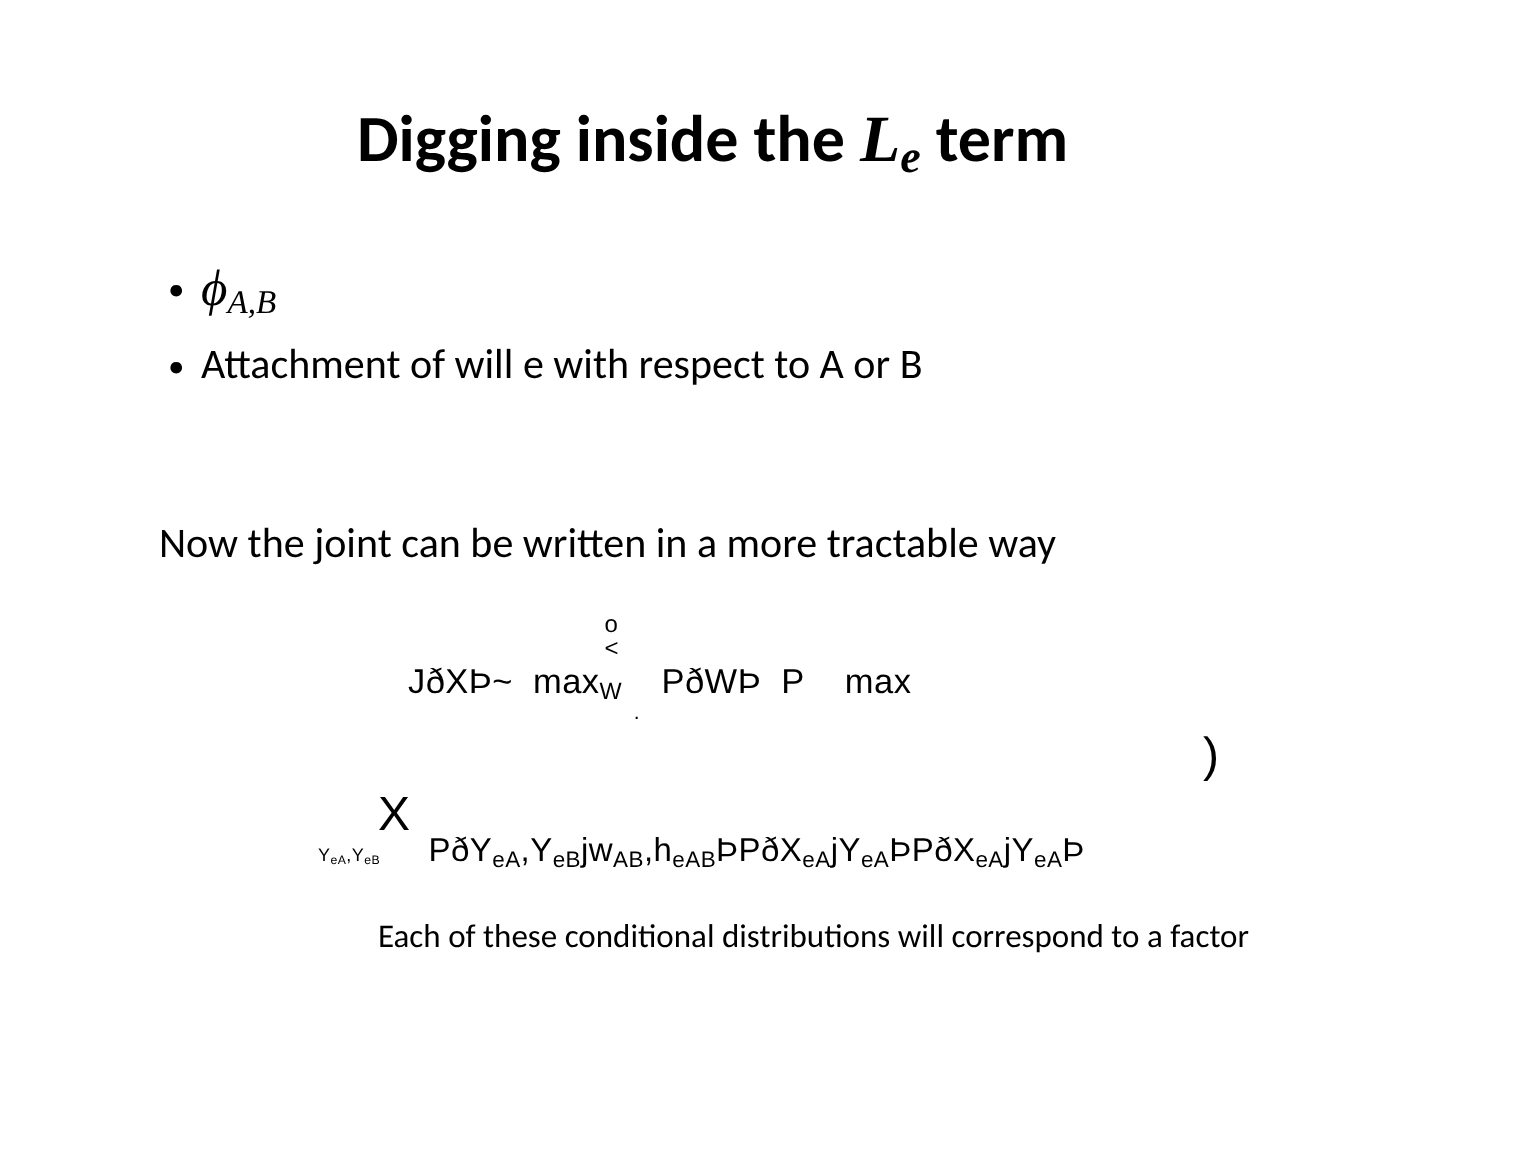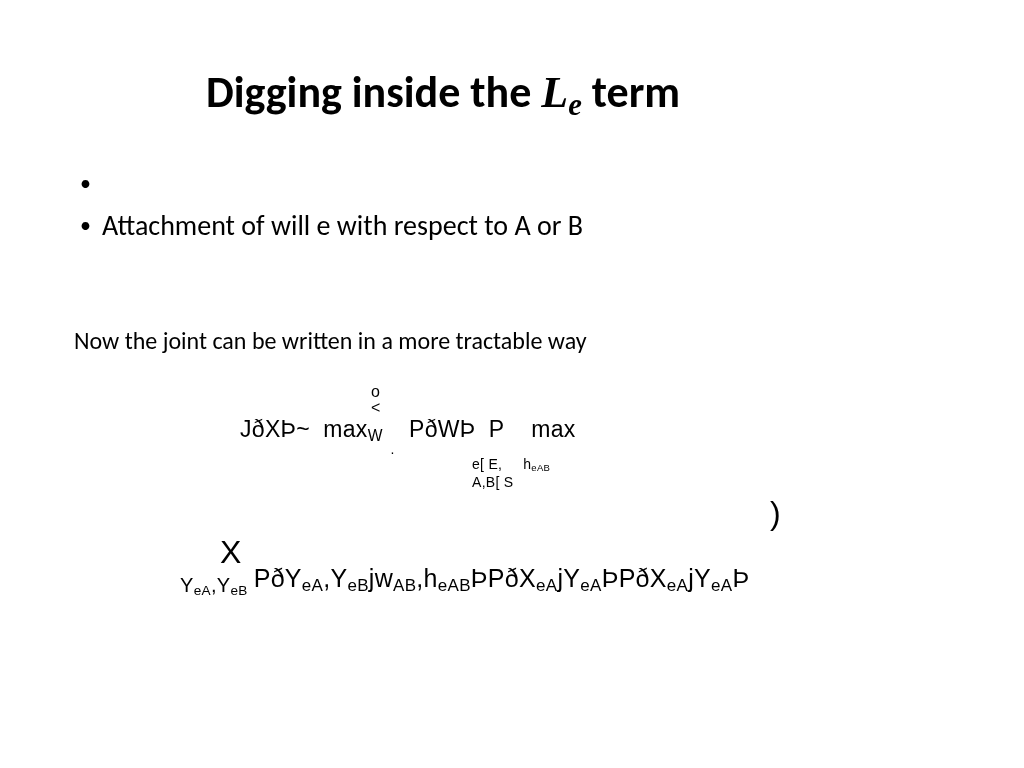--- a/index.html
+++ b/index.html
@@ -10,20 +10,21 @@
     background: #ffffff;
     font-family: Calibri, "Segoe UI", Arial, sans-serif;
     color: #000;
     overflow: hidden;
   }
   .slide {
     width: 886px;
     height: 768px;
     box-sizing: border-box;
     padding: 40px 70px 30px 70px;
+    margin-left: 32px;
   }
   .title {
     text-align: center;
     font-size: 44px;
     font-weight: 700;
     margin-top: 25px;
     margin-bottom: 45px;
   }
   .title .L { font-style: italic; font-family: "Times New Roman", serif; }
   .title .sub-e { font-style: italic; font-family: "Times New Roman", serif; font-size: 0.7em; vertical-align: -0.25em; }
@@ -46,21 +47,21 @@
   .sym {
     font-family: "Times New Roman", serif;
     font-style: italic;
     font-size: 34px;
     min-width: 120px;
     display: inline-block;
     padding-right: 12px;
   }
   .sym sub { font-size: 0.65em; font-style: italic; vertical-align: -0.25em; }
   .body-line {
-    font-size: 24px;
+    font-size: 28px;
     margin-top: 80px;
     margin-left: 4px;
   }
   .formula-block {
     font-family: Arial, Helvetica, sans-serif;
     margin-top: 18px;
     margin-left: 100px;
     font-size: 23px;
     line-height: 1.15;
     letter-spacing: 0.3px;
@@ -82,26 +83,26 @@
     align-items: flex-start;
     margin-top: 4px;
   }
   .big-x {
     font-size: 32px;
     margin-left: 50px;
     margin-right: 12px;
     line-height: 1;
   }
   .row2-main {
-    font-size: 25px;
+    font-size: 22px;
     margin-top: 28px;
     white-space: nowrap;
   }
   .row2-sub {
-    font-size: 20px;
+    font-size: 12px;
     margin-left: 10px;
     margin-top: 6px;
   }
   .sub { font-size: 0.68em; vertical-align: -0.25em; }
   .sup-stack {
     display: inline-flex;
     flex-direction: column;
     vertical-align: -0.2em;
     font-size: 14px;
     line-height: 1;
@@ -118,20 +119,23 @@
 
 <div class="slide">
 
   <div class="title">
     <span>Digging inside the </span><span class="L">L</span><span class="sub-e">e</span><span> term</span>
   </div>
 
   <div class="bullets">
     <div class="bullet-row">
       <span class="dot">•</span>
+      <span class="sym">
+        <span>ϕ</span><sub>A,B</sub>
+      </span>
     </div>
     <div class="bullet-row">
       <span class="dot">•</span>
       <span>Attachment of will e with respect to A or B</span>
     </div>
   </div>
 
   <div class="body-line">Now the joint can be written in a more tractable way</div>
 
   <div class="formula-block">
@@ -145,34 +149,30 @@
       <span>JðXÞ~</span>&nbsp;
       <span>max</span><span class="sub">W</span>
       <span class="sup-stack">
         <span>&nbsp;</span>
         <span>.</span>
       </span>&nbsp;
       <span>PðWÞ</span>&nbsp;
       <span>P</span>&nbsp;&nbsp;&nbsp;
       <span>max</span>
     </div>
-    <div class="formula-sub-block">
-      <span>e[ E,</span>&nbsp;&nbsp;&nbsp;&nbsp;
-      <span>h</span><span class="sub">eAB</span><br>
-      <span>A,B[ S</span>
-    </div>
     <div class="big-paren">)</div>
 
     <div class="row2">
       <div>
         <div class="big-x">X</div>
         <div class="row2-sub">
           Y<span class="sub">eA</span>,Y<span class="sub">eB</span>
         </div>
       </div>
       <div class="row2-main">
         PðY<span class="sub">eA</span>,Y<span class="sub">eB</span>jw<span class="sub">AB</span>,h<span class="sub">eAB</span>ÞPðX<span class="sub">eA</span>jY<span class="sub">eA</span>ÞPðX<span class="sub">eA</span>jY<span class="sub">eA</span>Þ
       </div>
     </div>
   </div>
 
+  <div class="caption">Each of these conditional distributions will correspond to a factor</div>
 
 </div>
 
 </body></html>

